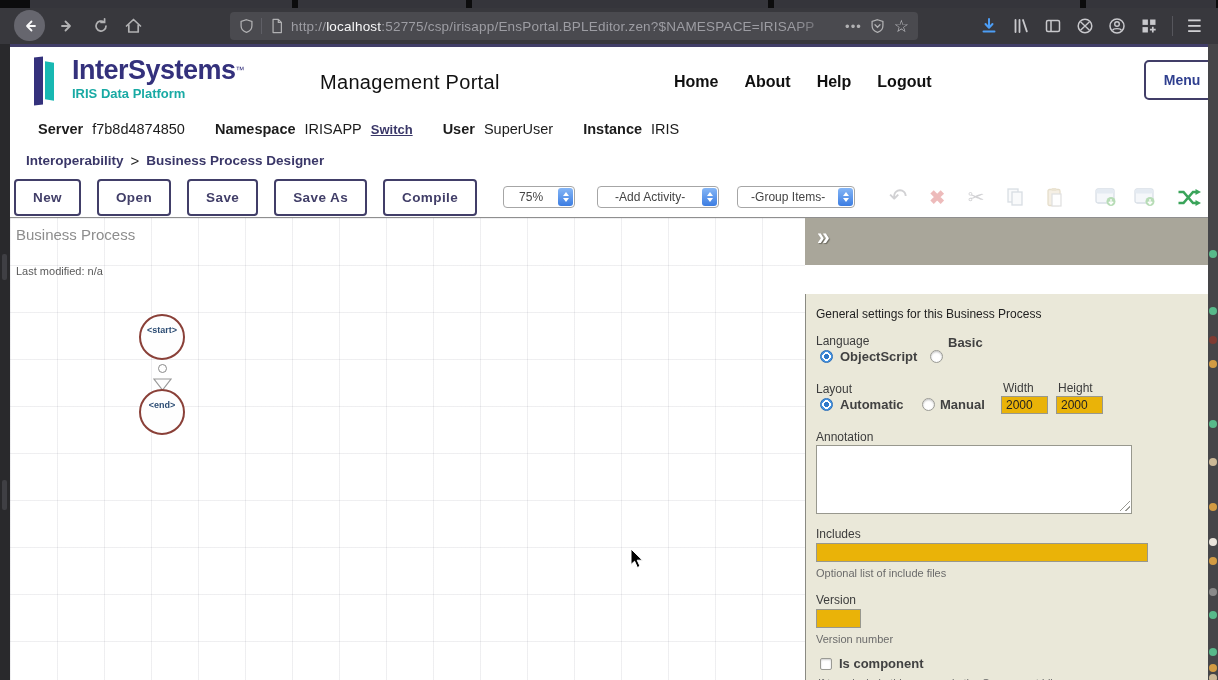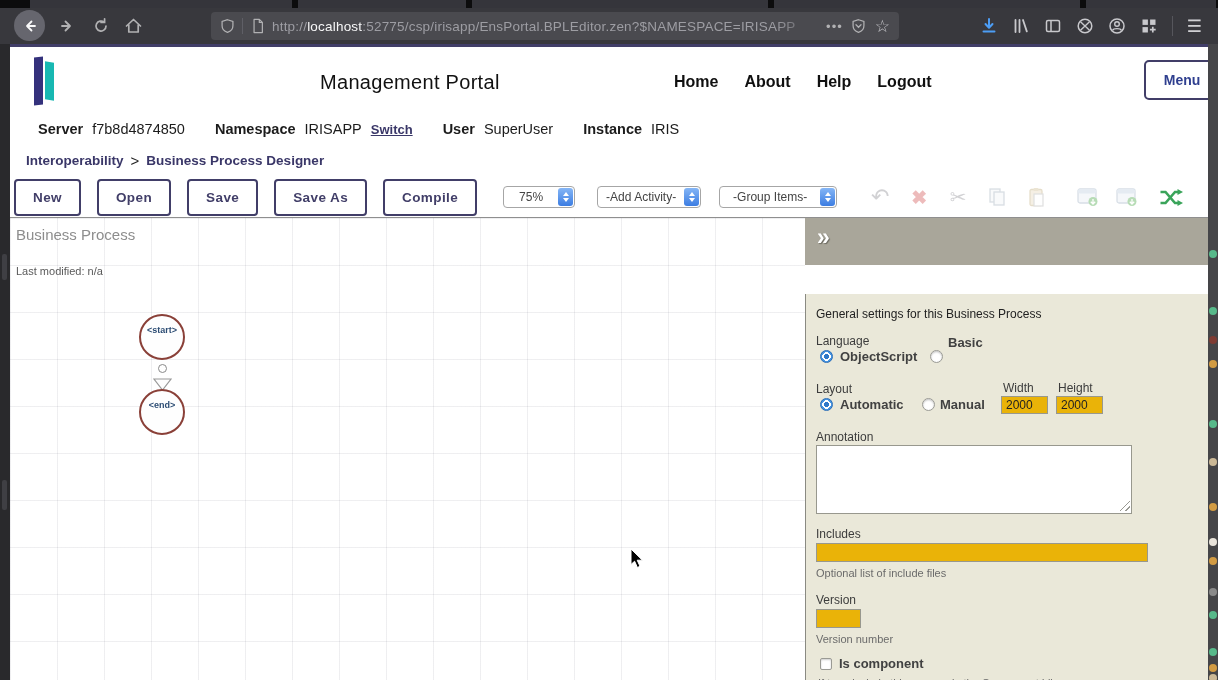--- a/index.html
+++ b/index.html
@@ -6,21 +6,21 @@
   html,body { background:#222; }
   body { font-family:"Liberation Sans", sans-serif; }
   .stage { position:relative; width:1218px; height:680px; overflow:hidden; background:#fff; }
 
   
   .tabstrip { position:absolute; left:0; top:0; width:1218px; height:8px; background:#0c0c0d; }
   .tabstrip .seg { position:absolute; top:0; height:8px; background:#35353b; }
   .chrome { position:absolute; left:0; top:8px; width:1218px; height:36px; background:#38383d; }
   .navbtn { position:absolute; display:flex; align-items:center; justify-content:center; color:#b1b1b3; }
   .backcircle { left:14px; top:2px; width:31px; height:31px; border-radius:50%; background:#66666e; }
-  .urlbar { position:absolute; left:211px; top:4px; width:688px; height:28px; background:#4a4a4f; border-radius:4px;
+  .urlbar { position:absolute; left:230px; top:4px; width:688px; height:28px; background:#4a4a4f; border-radius:4px;
             display:flex; align-items:center; padding:0 9px; color:#b1b1b3; }
   .urlbar .divider { width:1px; height:16px; background:#5f5f66; margin:0 8px 0 7px; }
   .urltext { flex:1; font-size:13.5px; white-space:nowrap; overflow:hidden; letter-spacing:.2px;
              -webkit-mask-image:linear-gradient(to right,#000 92%,transparent); mask-image:linear-gradient(to right,#000 92%,transparent); }
   .urltext .dim { color:#9d9da3; }
   .urltext .host { color:#f7f7f8; }
   .url-dots { font-size:13px; letter-spacing:1px; margin:0 8px; color:#b1b1b3; }
   .star { font-size:17px; margin-left:9px; color:#c3c3c7; }
   .chrome-right { position:absolute; right:16px; top:0; height:36px; display:flex; align-items:center; gap:14px; }
   .chrome-right .vsep { width:1px; height:20px; background:#56565c; }
@@ -70,21 +70,21 @@
   .btn:first-child { margin-left:4px; }
   .select { display:flex; align-items:center; height:22px; background:#fff; border:1px solid #a6a6a6; border-radius:4px;
             font-size:12px; color:#444; cursor:pointer; }
   .select .val { flex:1; text-align:center; padding:0 2px; white-space:nowrap; }
   .stepper { width:15px; height:18px; margin-right:1px; border-radius:3px; background:linear-gradient(#85b6f6,#3c7de2);
              display:flex; flex-direction:column; align-items:center; justify-content:center; gap:2px; }
   .stepper i { width:0; height:0; border-left:3px solid transparent; border-right:3px solid transparent; }
   .stepper .up { border-bottom:4px solid #fff; }
   .stepper .dn { border-top:4px solid #fff; }
   .sel-zoom { width:72px; margin-left:26px; }
-  .sel-add { width:104px; margin-left:22px; }
+  .sel-add { width:122px; margin-left:22px; }
   .sel-grp { width:118px; margin-left:18px; }
   .ric { margin-left:13px; display:flex; align-items:center; justify-content:center; width:26px; height:24px; cursor:pointer; }
   .ric.dis { opacity:.45; }
   .glyph-undo { font-size:22px; color:#9a9aa0; line-height:1; }
   .glyph-x { font-size:19px; color:#d96a6a; line-height:1; font-weight:bold; }
   .glyph-cut { font-size:20px; color:#9a9aa0; line-height:1; }
 
   
   .main { position:absolute; left:0; top:171px; width:100%; height:465px; }
   .canvas { position:absolute; left:0; top:0; width:795px; height:465px; background:#fff; overflow:hidden;
@@ -239,20 +239,24 @@
   </div>
 
   <div class="page">
 
     <div class="mp-header">
       <div class="logo">
         <div class="logo-mark">
           <div class="b1"></div>
             <div class="b2"></div>
         </div>
+        <div>
+          <div><span class="brand-name">InterSystems</span><span class="brand-tm">™</span></div>
+          <div class="brand-sub">IRIS Data Platform</div>
+        </div>
       </div>
       <div class="mp-title">Management Portal</div>
       <div class="mp-nav">
         <a class="hlink">Home</a>
         <a class="hlink">About</a>
         <a class="hlink">Help</a>
         <a class="hlink">Logout</a>
       </div>
       <div class="menu-btn">Menu</div>
     </div>

